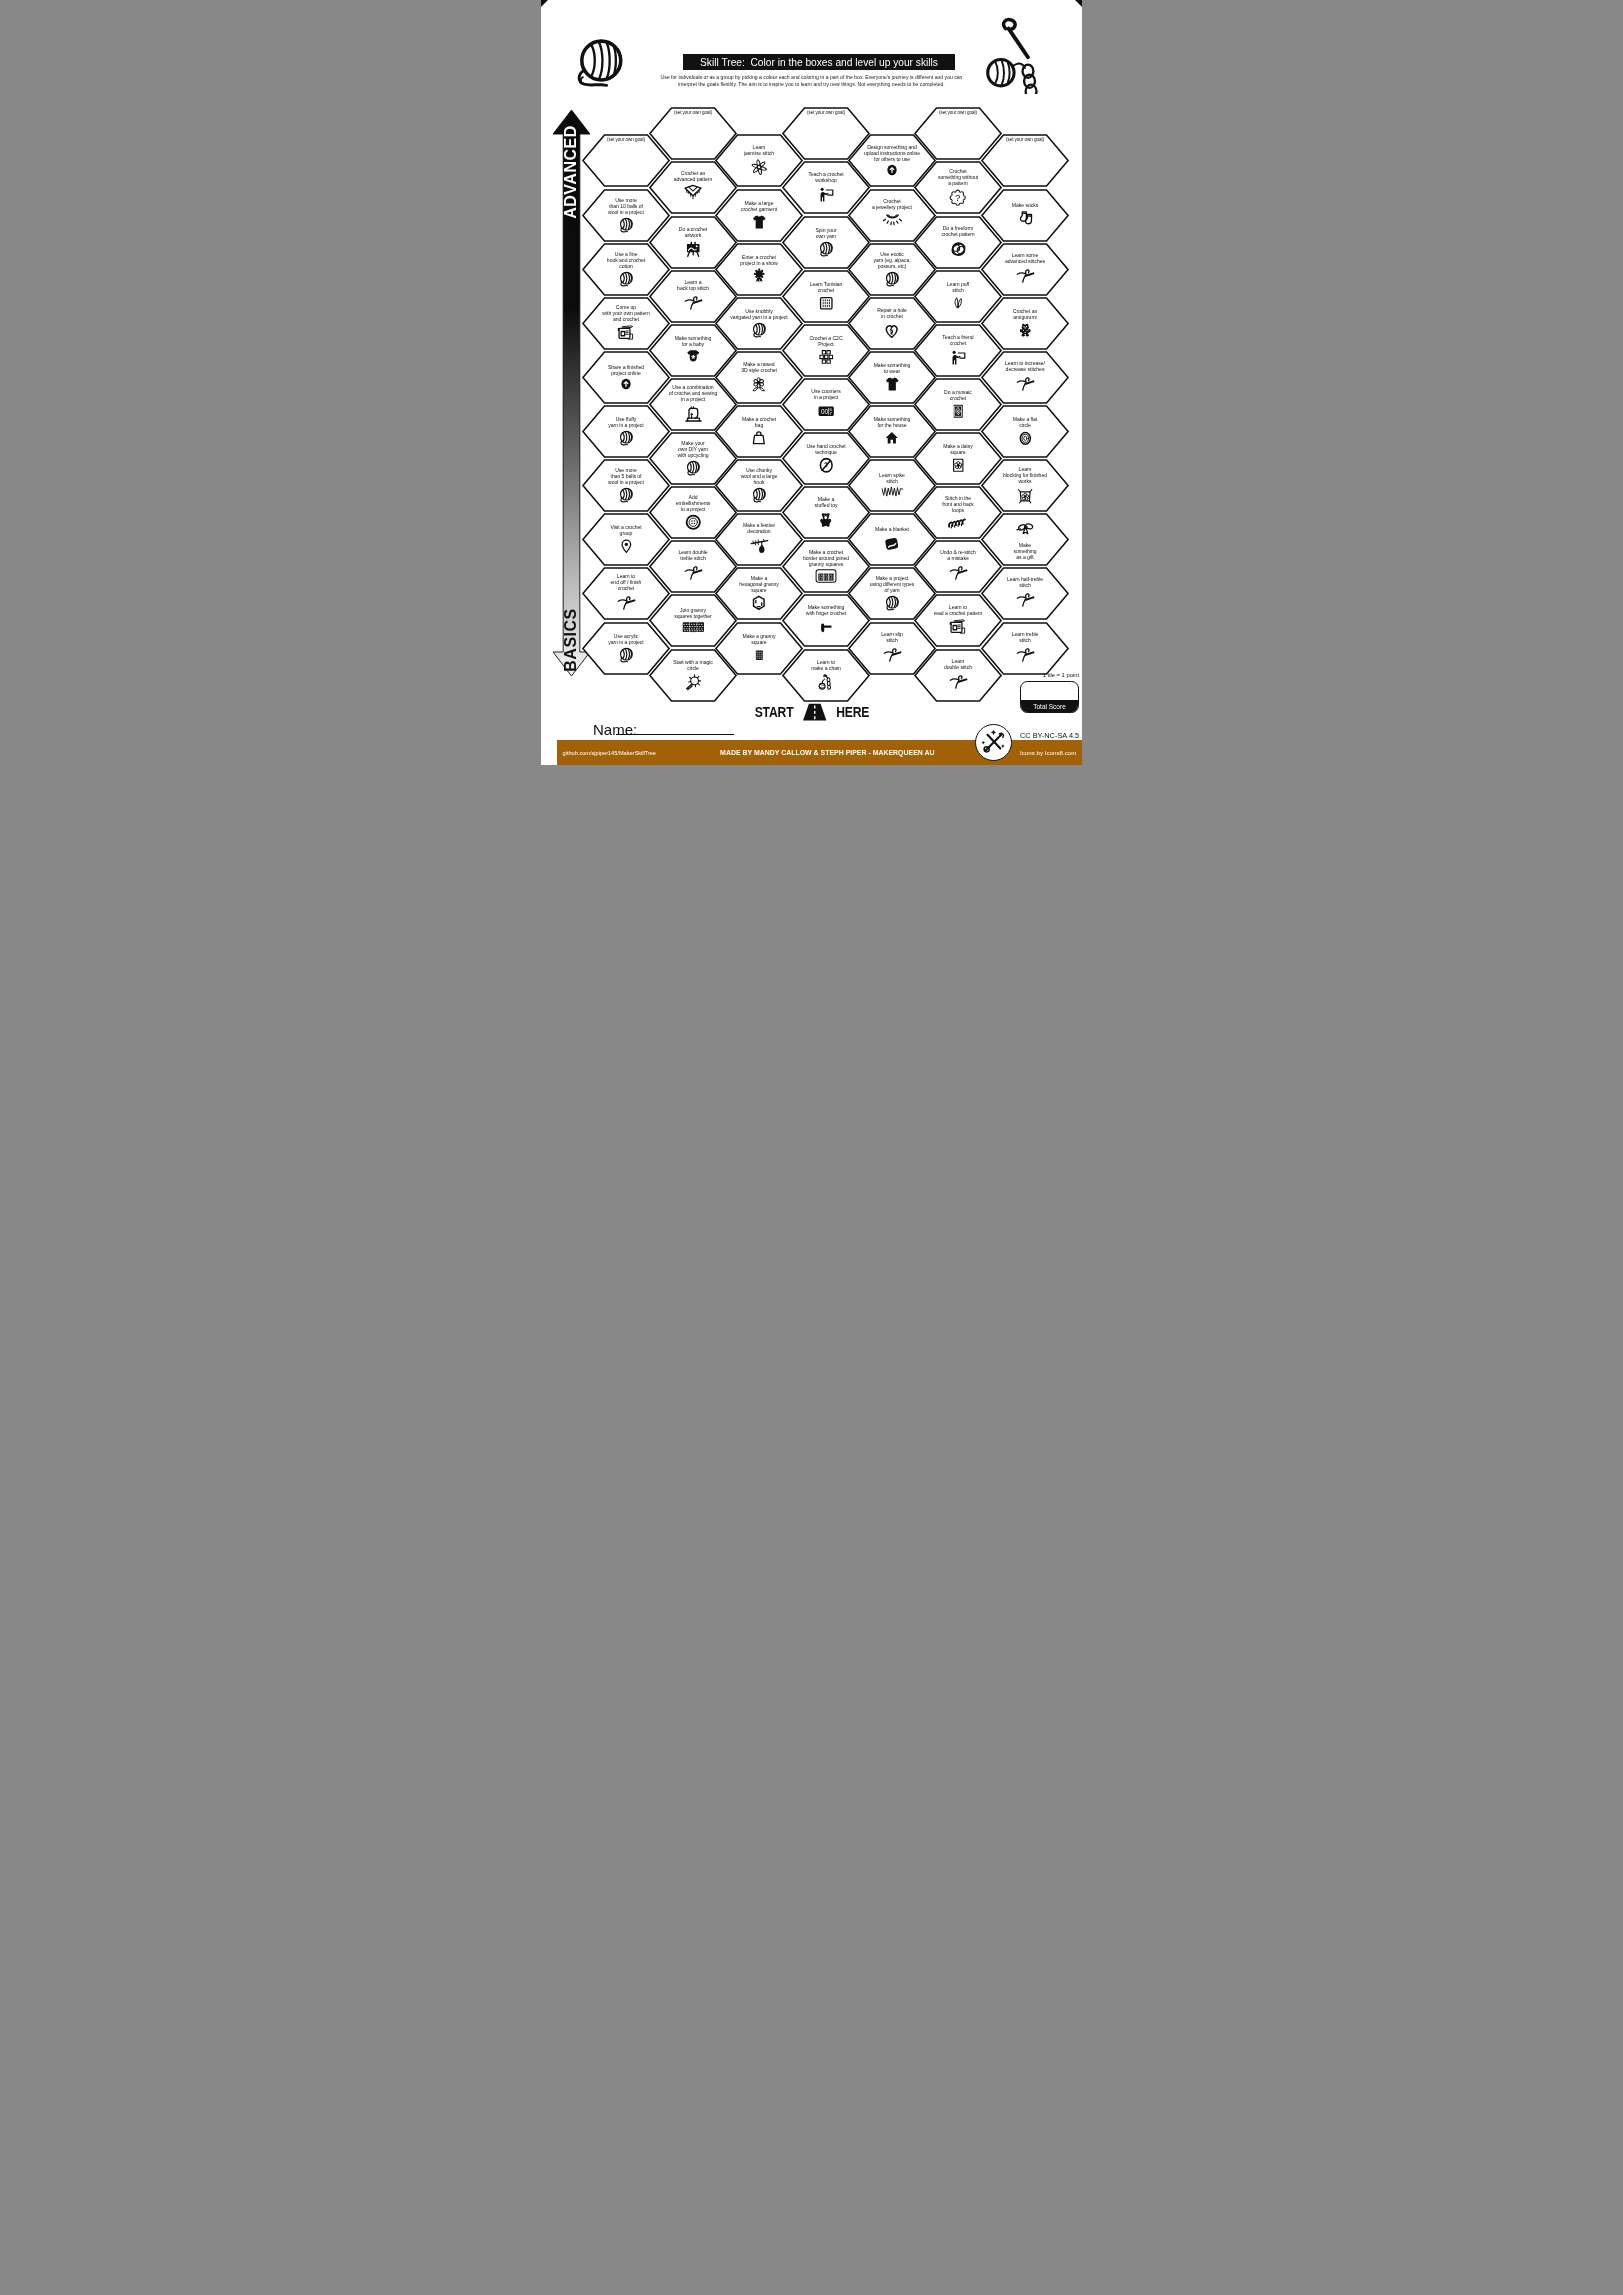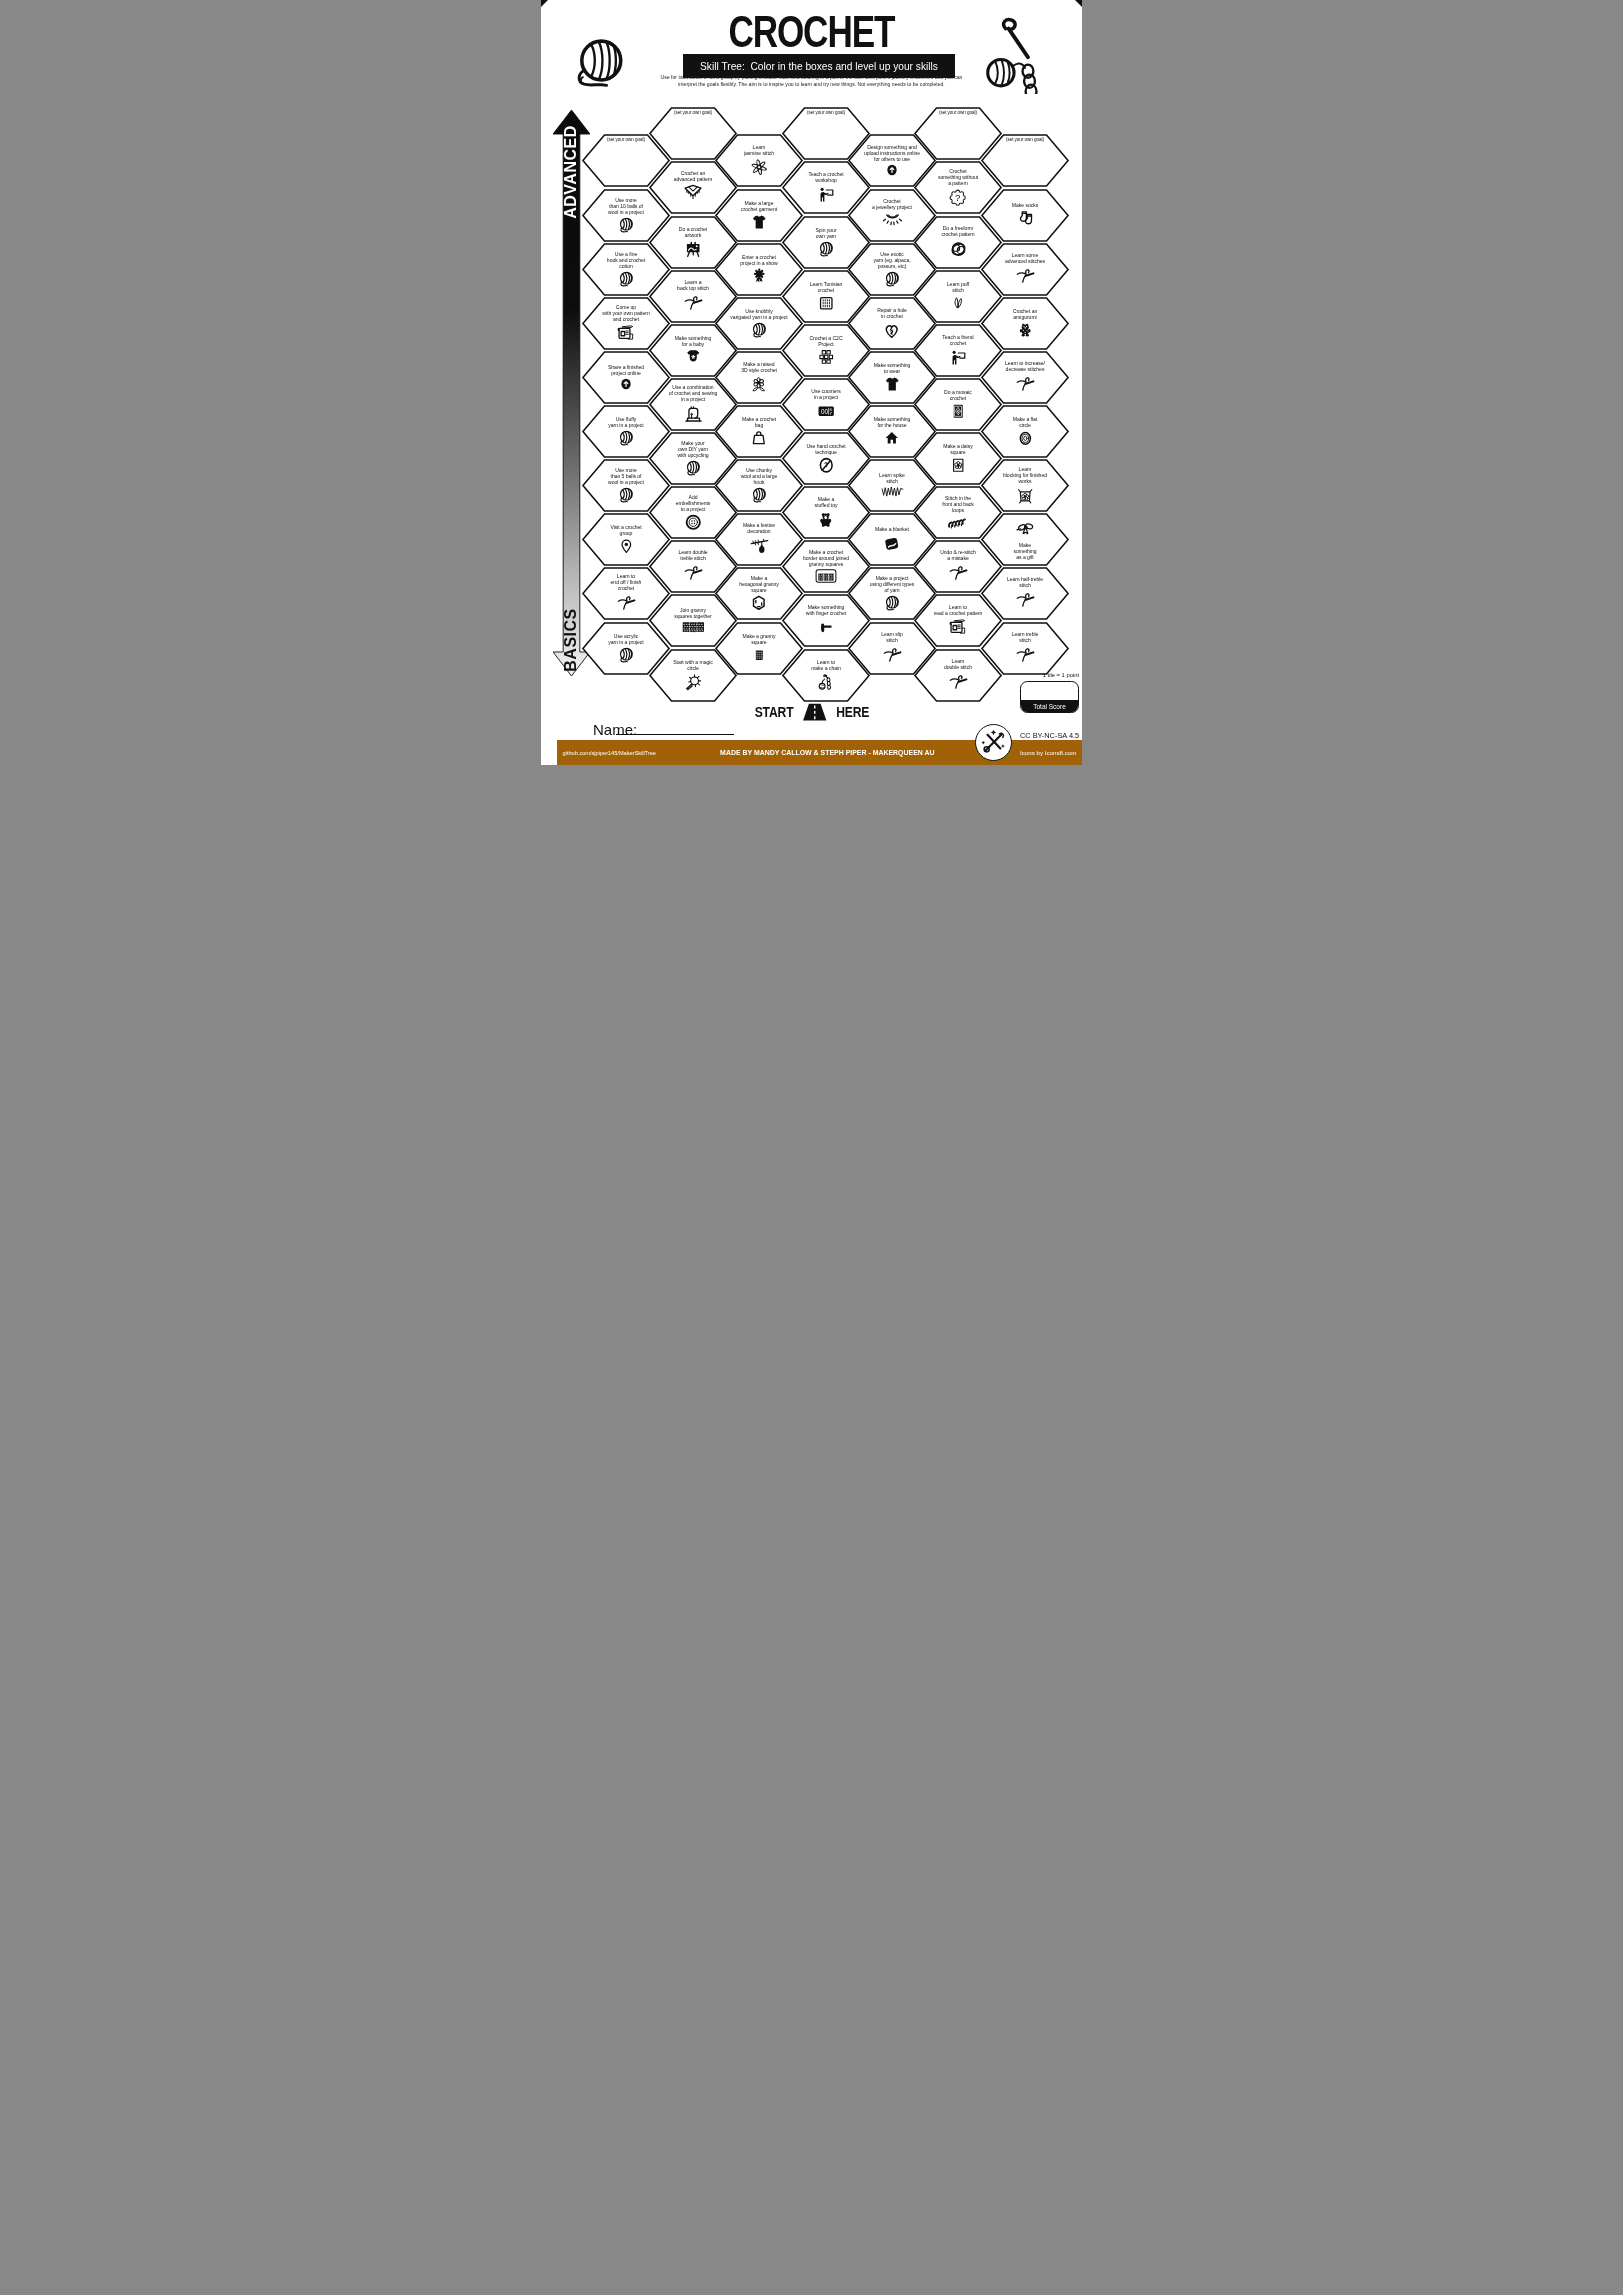--- a/index.html
+++ b/index.html
@@ -4,21 +4,21 @@
 <style>
   html,body{margin:0;padding:0;background:#888}
   .page{position:relative;width:541px;height:765px;margin:0 auto;background:#fff;
         font-family:"Liberation Sans",sans-serif;color:#111;overflow:hidden}
   .corner{position:absolute;width:0;height:0}
   .corner.tl{top:0;left:0;border-top:7.4px solid #111;border-right:7.4px solid transparent}
   .corner.tr{top:0;right:0;border-top:7.4px solid #111;border-left:7.4px solid transparent}
   .title{position:absolute;top:9.3px;left:0;width:100%;text-align:center;
          font-weight:bold;font-size:45px;line-height:1;letter-spacing:-1.4px;white-space:nowrap}
   .title span{display:inline-block;transform:scaleX(.78)}
-  .subtitle{position:absolute;left:142px;top:54px;width:272px;height:24px;background:#111;color:#fff;
+  .subtitle{position:absolute;left:142px;top:54px;width:272px;height:16px;background:#111;color:#fff;
             display:flex;align-items:center;justify-content:center;font-size:10.2px;white-space:pre}
   .desc{position:absolute;top:74px;left:50%;transform:translateX(-50%);width:319px;
         text-align:center;font-size:5.1px;line-height:1.4;color:#1a1a1a}
   .logo{position:absolute}
   .logo.yarn{left:29px;top:37px}
   .logo.hookchain{left:439px;top:16.7px}
   
   .axis{position:absolute;left:11.6px;top:110px;width:37px;height:566px}
   .axis-label{position:absolute;font-weight:bold;font-size:16px;letter-spacing:0.5px;white-space:nowrap}
   .axis-label.adv{left:30px;top:172px;color:#fff;transform:translate(-50%,-50%) rotate(-90deg)}
@@ -81,21 +81,20 @@
     <circle cx="27" cy="72" r="17" stroke-width="4"></circle>
     <path d="M20 58 C24 67 24 78 20 85" stroke-width="2.5"></path>
     <path d="M28 56 C32 66 32 79 28 88" stroke-width="2.5"></path>
     <path d="M36 59 C39 67 39 78 36 84" stroke-width="2.5"></path>
     <path d="M43 63 C50 58 56 60 58 66" stroke-width="2.5"></path>
     <ellipse cx="62" cy="70" rx="7" ry="8.5" stroke-width="3"></ellipse>
     <ellipse cx="64" cy="83" rx="7" ry="8.5" stroke-width="3"></ellipse>
     <ellipse cx="66" cy="96" rx="7" ry="8.5" stroke-width="3"></ellipse>
   </svg>
 
-  <div class="title"><span>CROCHET</span></div>
   <div class="subtitle">Skill Tree:  Color in the boxes and level up your skills</div>
   <div class="desc">Use for individuals or as a group by picking a colour each and coloring in a part of the box.  Everyone's journey is different and you can interpret the goals flexibly.  The aim is to inspire you to learn and try new things. Not everything needs to be completed.</div>
 
   <svg class="axis" viewBox="0 0 80 1224" width="37" height="566">
     <defs>
       <linearGradient id="arrGrad" x1="0" y1="0" x2="0" y2="1">
         <stop offset="0" stop-color="#0b0b0b"></stop>
           <stop offset="0.35" stop-color="#0c0c0c"></stop>
         <stop offset="0.62" stop-color="#6a6a6a"></stop>
           <stop offset="0.82" stop-color="#b5b5b5"></stop>

